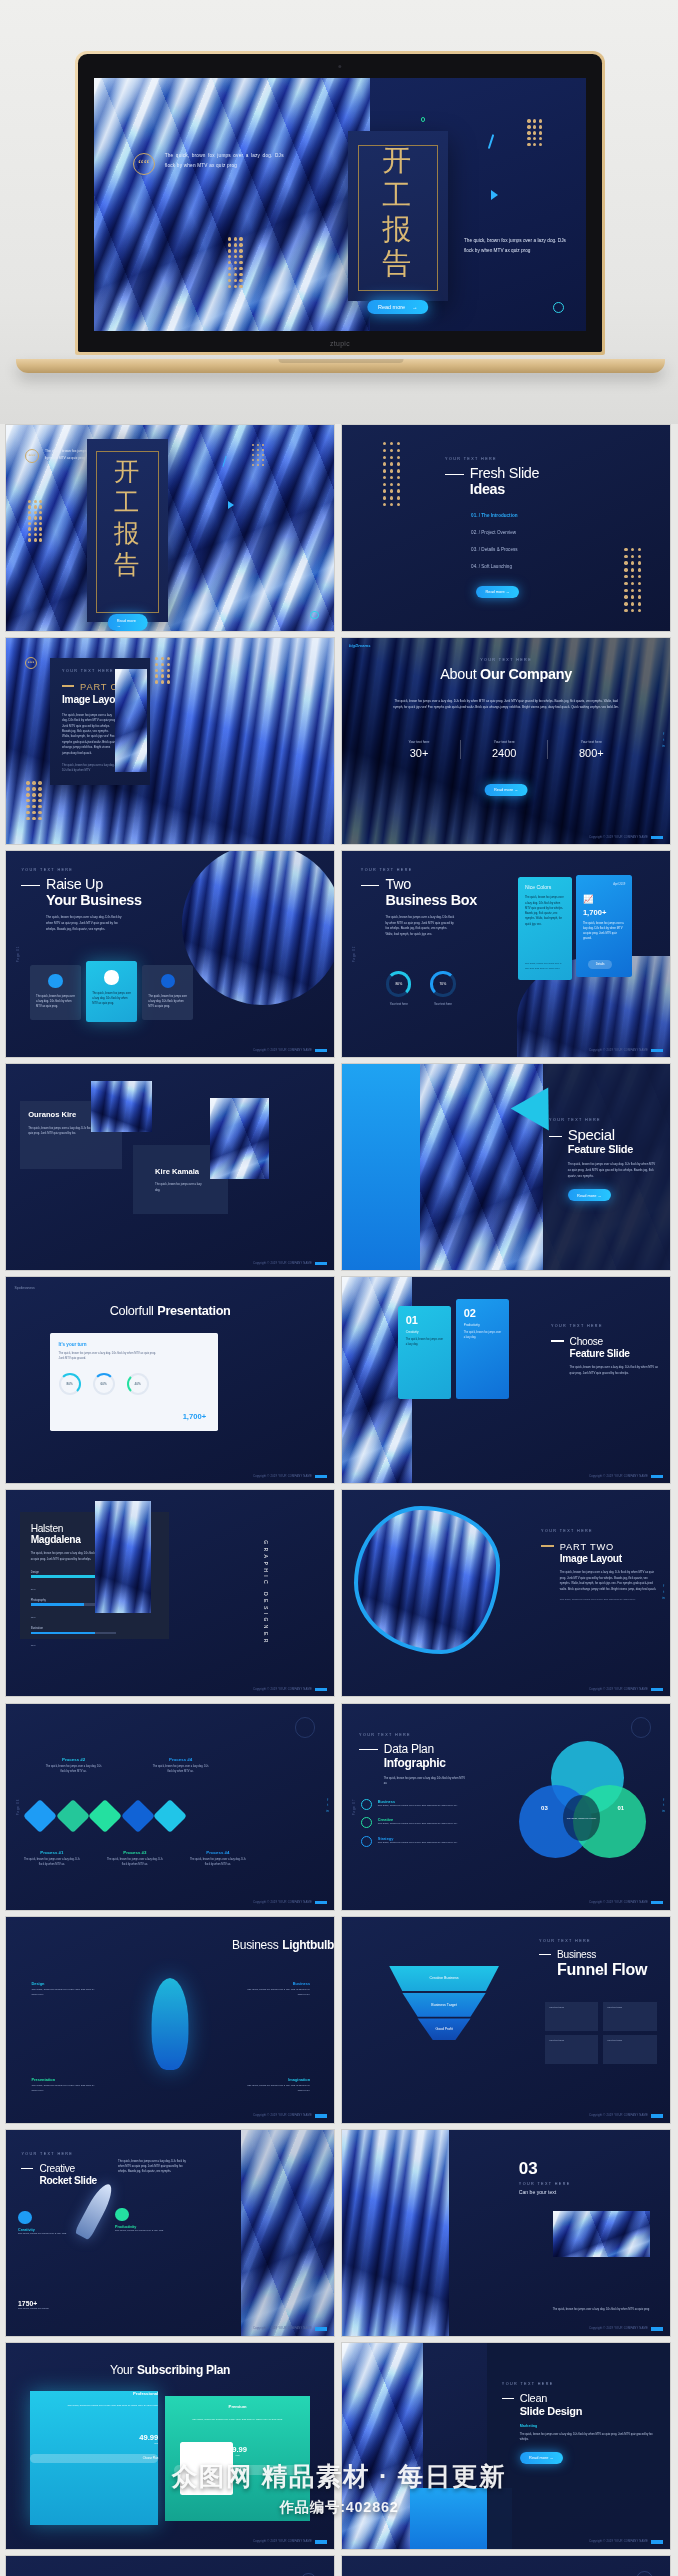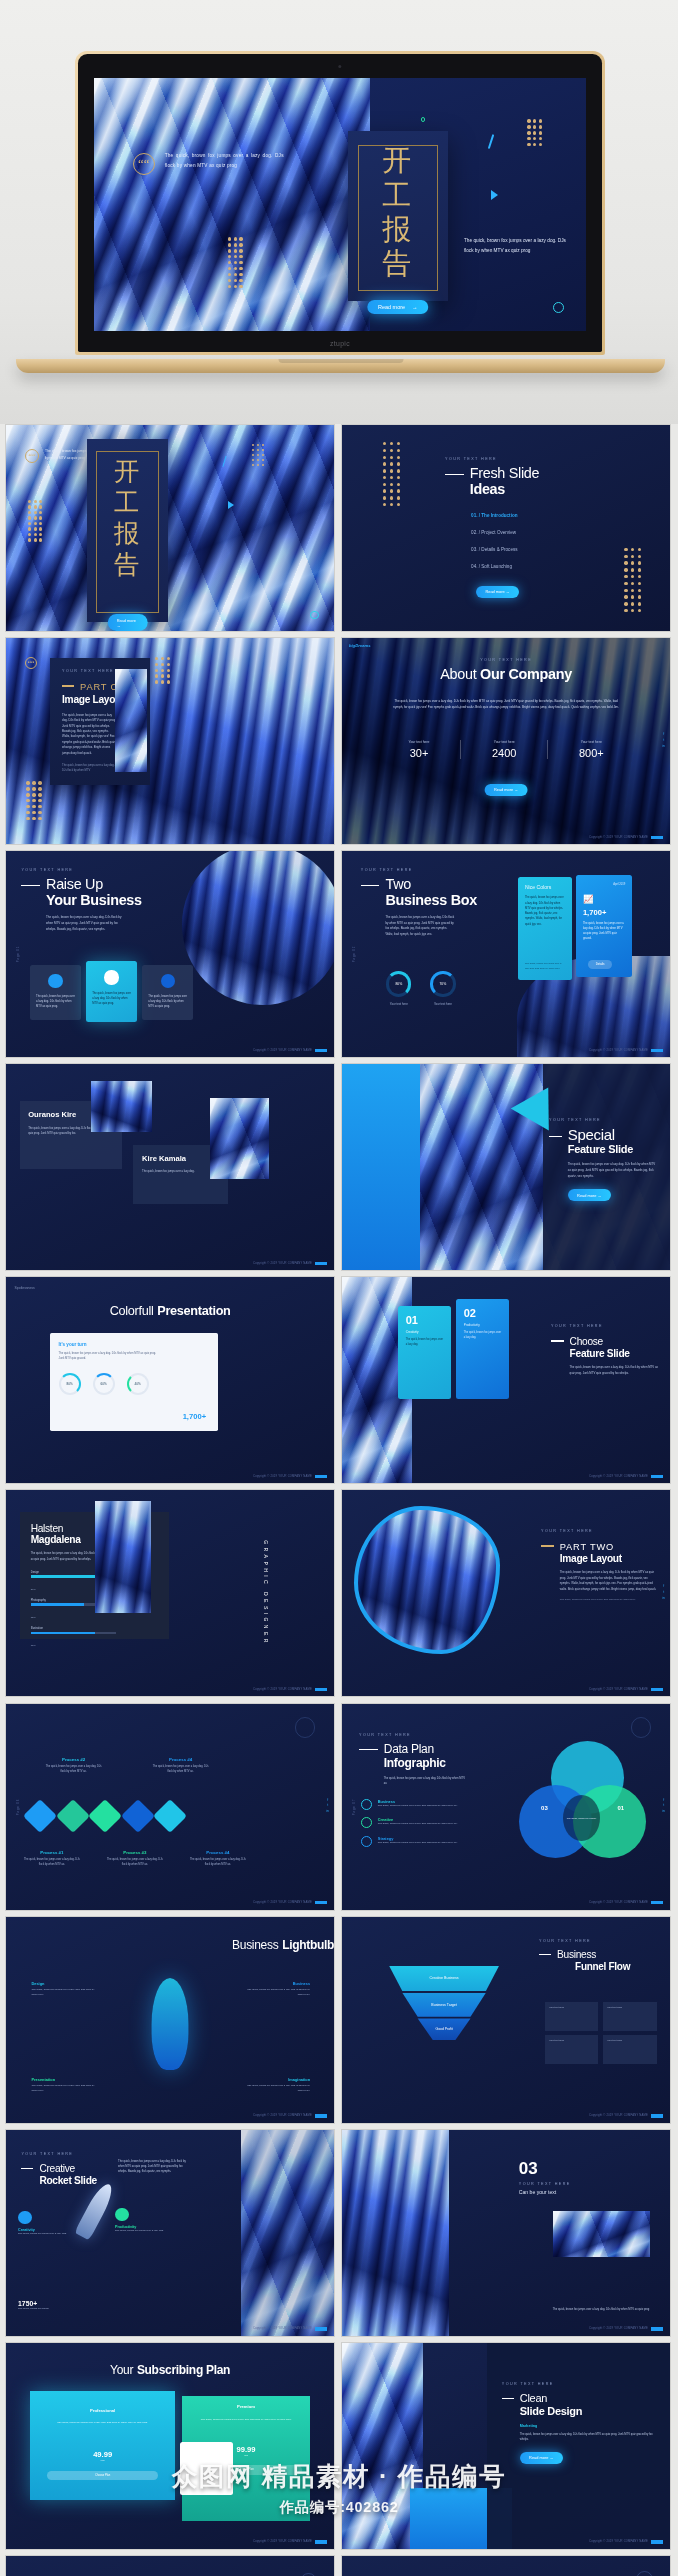--- a/index.html
+++ b/index.html
@@ -532,21 +532,21 @@
     <div class="vside">Page 02</div>
     <div class="footbar"><span>Copyright © 2019 YOUR COMPANY NAME</span><b></b></div>
   </div>
 
   <div class="slide sl-navy">
     <div style="position:absolute;left:13.6px;top:37px;width:102px;height:68px;background:rgba(34,48,86,.9);padding:8.5px">
       <div style="font-size:7.6px;color:#fff;font-weight:600">Ouranos Kire</div>
       <div class="body-tx" style="font-size:2.7px;margin-top:6.8px">The quick, brown fox jumps over a lazy dog. DJs flock by when MTV ax quiz prog. Junk MTV quiz graced by fox.</div>
     </div>
     <div class="marble2" style="position:absolute;left:85px;top:17px;width:61px;height:51px"></div>
-    <div style="position:absolute;left:127px;top:81px;width:95px;height:59px;background:rgba(30,44,82,.92);padding:9px">
+    <div style="position:absolute;left:127px;top:81px;width:95px;height:69px;background:rgba(30,44,82,.92);padding:22px">
       <div style="font-size:7.6px;color:#fff;font-weight:600">Kire Kamala</div>
       <div class="body-tx" style="font-size:2.7px;margin-top:6px">The quick, brown fox jumps over a lazy dog.</div>
     </div>
     <div class="marble" style="position:absolute;left:204px;top:34px;width:59px;height:81px"></div>
     <div class="footbar"><span>Copyright © 2019 YOUR COMPANY NAME</span><b></b></div>
   </div>
 
   <div class="slide">
     <div class="bg marble"></div>
     <div style="position:absolute;left:0;top:0;width:78px;height:100%;background:linear-gradient(180deg,#1fa3f2,#1176dd)"></div>
@@ -752,21 +752,21 @@
       <div style="font-size:3.9px;color:#21c5e8;font-weight:700">Imagination</div>
       <div style="font-size:2.5px;color:#a9b7d9;margin-top:2.5px;line-height:1.85">The quick, brown fox jumps over a lazy dog. DJs flock by when MTV.</div>
     </div>
     <div class="footbar"><span>Copyright © 2019 YOUR COMPANY NAME</span><b></b></div>
   </div>
 
   <div class="slide sl-navy">
     <div style="position:absolute;right:12px;top:22px;width:119px;text-align:left">
       <div class="tiny">Your text here</div>
       <div style="margin-top:3.4px"><span class="rule" style="width:12px"></span><span class="h-thin" style="font-size:10.2px">Business</span></div>
-      <div class="h-bold" style="font-size:10px;margin-left:36px">Funnel Flow</div>
+      <div class="h-bold" style="font-size:16px;margin-left:18px">Funnel Flow</div>
     </div>
     <div style="position:absolute;left:47px;top:49px;width:110px">
       <div style="height:25.4px;background:linear-gradient(180deg,#21c5e8,#1aa8dc);clip-path:polygon(0 0,100% 0,88% 100%,12% 100%);display:flex;align-items:center;justify-content:center;font-size:3.6px;color:#fff">Creative Business</div>
       <div style="height:24px;background:linear-gradient(180deg,#1a96e0,#1472d8);clip-path:polygon(12% 0,88% 0,74% 100%,26% 100%);display:flex;align-items:center;justify-content:center;font-size:3.6px;color:#fff;margin-top:1.7px">Business Target</div>
       <div style="height:22px;background:linear-gradient(180deg,#1467d2,#0f49b0);clip-path:polygon(26% 0,74% 0,60% 100%,40% 100%);display:flex;align-items:center;justify-content:center;font-size:3.4px;color:#fff;margin-top:1.7px">Good Profit</div>
     </div>
     <div style="position:absolute;right:13.6px;top:85px;display:grid;grid-template-columns:1fr 1fr;gap:4.2px;width:112px">
       <div style="background:rgba(32,46,84,.9);height:29px;padding:4.2px;font-size:2.5px;color:#a9b7d9">Your text here</div>
       <div style="background:rgba(32,46,84,.9);height:29px;padding:4.2px;font-size:2.5px;color:#a9b7d9">Your text here</div>
       <div style="background:rgba(32,46,84,.9);height:29px;padding:4.2px;font-size:2.5px;color:#a9b7d9">Your text here</div>
@@ -812,21 +812,21 @@
     <div style="position:absolute;right:20.4px;bottom:24px;width:97px;font-size:2.7px;color:#b9c6e2;line-height:1.9">The quick, brown fox jumps over a lazy dog. DJs flock by when MTV ax quiz prog</div>
     <div class="footbar"><span>Copyright © 2019 YOUR COMPANY NAME</span><b></b></div>
   </div>
 
   <div class="slide sl-navy">
     <div style="position:absolute;left:0;right:0;top:18.7px;text-align:center">
       <span class="h-thin" style="font-size:12px">Your</span>
       <span class="h-bold" style="font-size:12px">Subscribing Plan</span>
     </div>
     <div style="position:absolute;left:24px;right:24px;top:53px;display:flex;gap:6.8px">
-      <div style="flex:1;height:109px;margin-top:-5.1px;background:linear-gradient(180deg,#22c9ea,#14a0d4);padding:17px;text-align:center;box-shadow:0 0 18.7px rgba(33,197,232,.45)">
+      <div style="flex:1;height:134px;margin-top:-5.1px;background:linear-gradient(180deg,#22c9ea,#14a0d4);padding:0;text-align:right;box-shadow:0 0 18.7px rgba(33,197,232,.45)">
         <div style="font-size:4.2px;color:#fff;font-weight:700">Professional</div>
         <div style="font-size:2.5px;color:#e3faff;margin-top:8.5px;line-height:1.9">The quick, brown fox jumps over a lazy dog. DJs flock by when MTV ax quiz prog.</div>
         <div style="font-size:7.6px;color:#fff;font-weight:700;margin-top:24px">49.99</div>
         <div style="font-size:2.5px;color:#d8f6ff">/mo</div>
         <div style="margin-top:8.5px;background:rgba(255,255,255,.26);border-radius:10.2px;font-size:2.7px;color:#fff;padding:3.4px 0">Choose Plan</div>
       </div>
       <div style="flex:1;height:125px;background:linear-gradient(180deg,#25d6b4,#13a390);padding:8.5px;text-align:center">
         <div style="font-size:4.2px;color:#fff;font-weight:700">Premium</div>
         <div style="font-size:2.5px;color:#dcfff6;margin-top:8.5px;line-height:1.9">The quick, brown fox jumps over a lazy dog. DJs flock by when MTV ax quiz prog.</div>
         <div style="font-size:7.6px;color:#fff;font-weight:700;margin-top:22px">99.99</div>
@@ -862,16 +862,16 @@
 
     <div style="position:absolute;right:17px;top:15.3px;width:17px;height:17px;border-radius:50%;border:1.7px solid rgba(80,110,180,.4)"></div>
 
   </div>
 
 </div>
 
 <div class="wmlogo"></div>
 <div class="wm">
   <span>众图网</span>
-  <span>精品素材 · 作品编号</span>
+  <span>精品素材 · 每日更新</span>
   <span class="sub">作品编号:402862</span>
 </div>
 
 
 </body></html>

